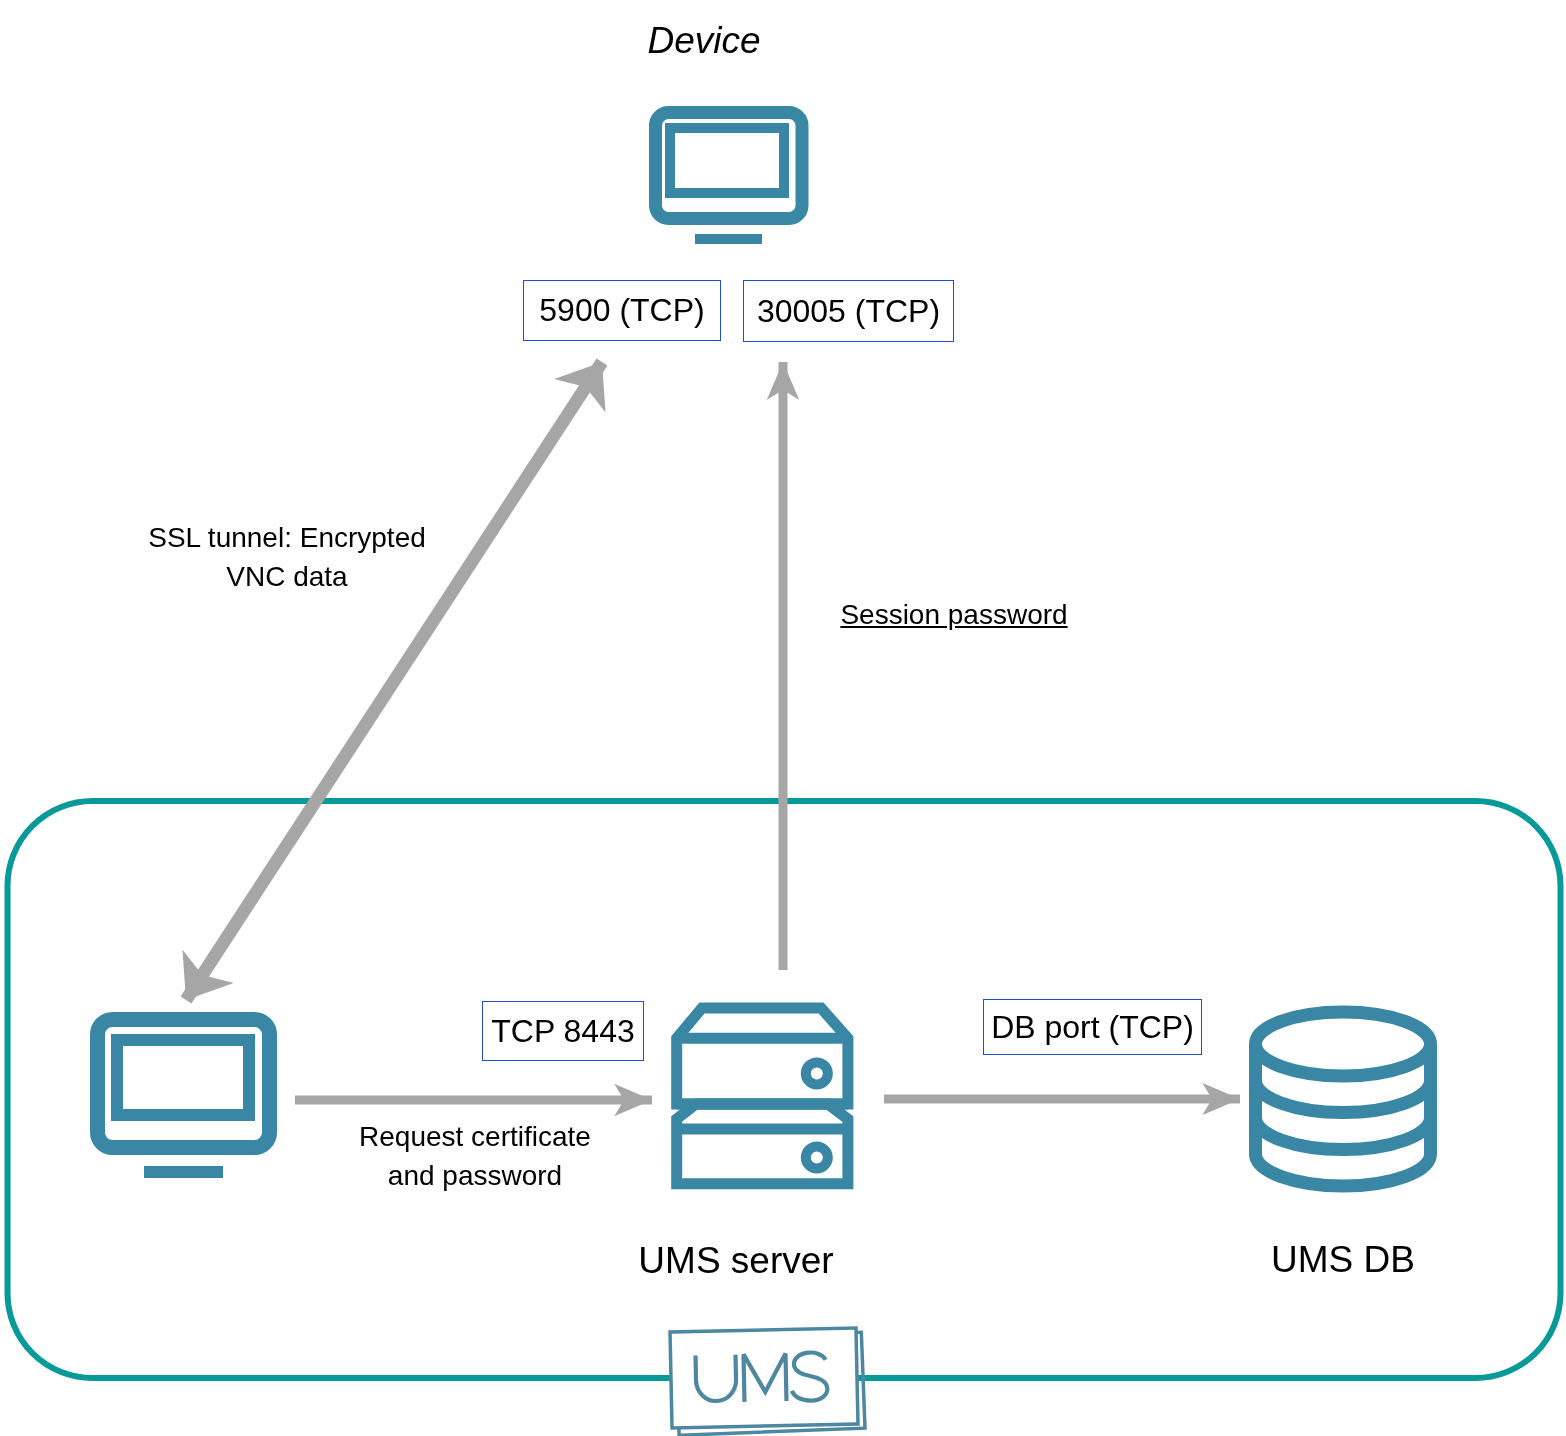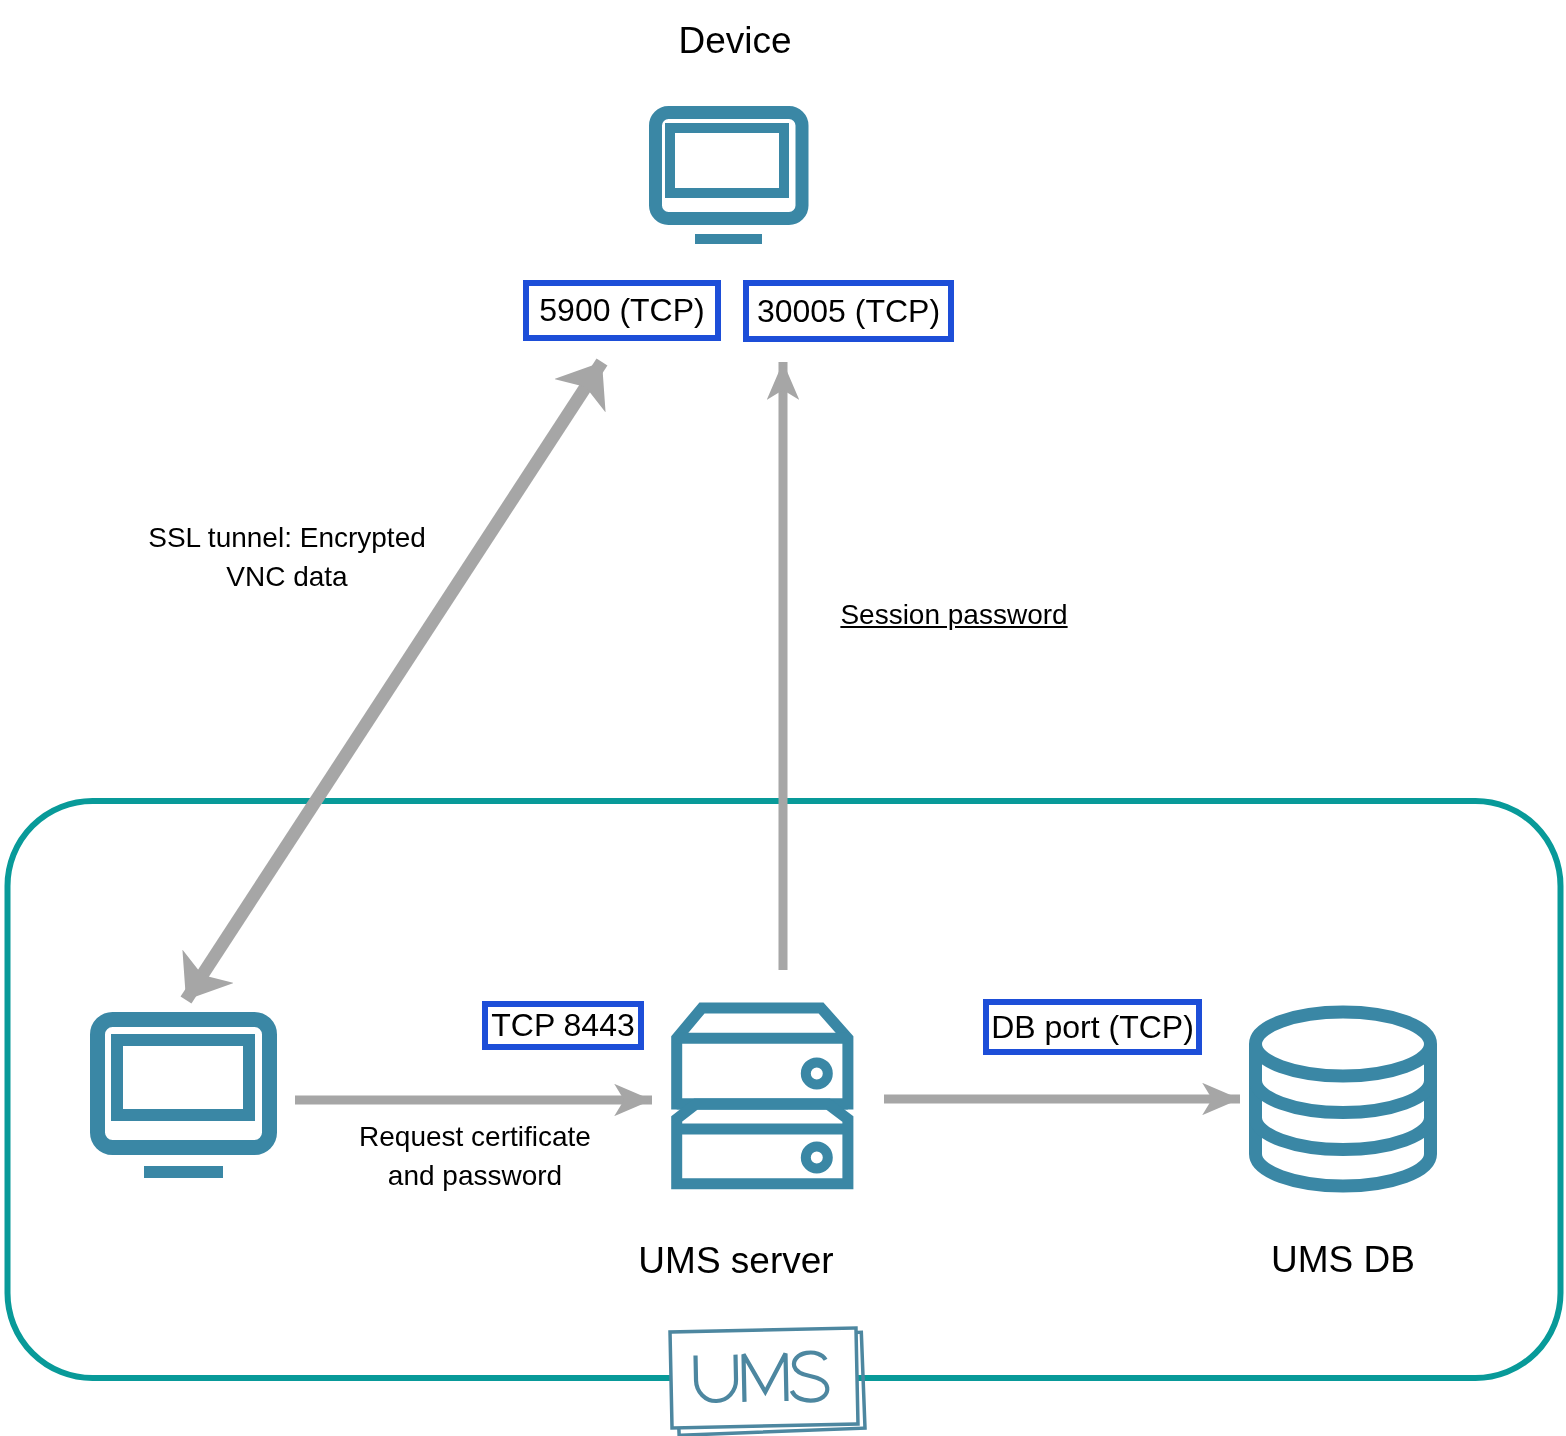--- a/index.html
+++ b/index.html
@@ -35,21 +35,21 @@
     font-size: 37px;
     line-height: 44px;
   }
   .annotation {
     font-size: 28px;
     line-height: 39px;
   }
   .port-box {
     position: absolute;
     box-sizing: border-box;
-    border: 6px solid #1d4ed8;
+    border: 1px solid #1d4ed8;
     background: #ffffff;
     display: flex;
     align-items: center;
     justify-content: center;
     font-size: 32px;
     color: #000000;
     white-space: nowrap;
   }
 </style>
 </head>
@@ -122,27 +122,27 @@
             C 798,1355.2 793,1361 794.5,1367
             C 796,1373 803,1375.5 810,1377
             C 818,1378.7 826,1381.5 827,1389
             C 828,1396.5 820,1401.8 810,1401.5
             C 801,1401.2 794,1397.5 791.5,1391.5"></path>
         </g>
       </g>
     </g>
   </svg>
 
-  <div class="label caption" style="left:735px; top:19px;">Device</div>
+  <div class="label caption" style="left:704px; top:19px;font-style:italic;">Device</div>
   <div class="label caption" style="left:736px; top:1239px;">UMS server</div>
   <div class="label caption" style="left:1343px; top:1238px;text-align:center;">UMS DB</div>
 
   <div class="port-box" style="left:523px; top:280px; width:198px; height:61px;">5900 (TCP)</div>
   <div class="port-box" style="left:743px; top:280px; width:211px; height:62px;">30005 (TCP)</div>
-  <div class="port-box" style="left:482px; top:1001px; width:162px; height:49px;">TCP 8443</div>
+  <div class="port-box" style="left:482px; top:1001px; width:162px; height:60px;">TCP 8443</div>
   <div class="port-box" style="left:983px; top:999px; width:219px; height:56px;">DB port (TCP)</div>
 
   <div class="label annotation" style="left:287px; top:518px;">SSL tunnel: Encrypted
 VNC data</div>
   <div class="label annotation" style="left:954px; top:595px;text-decoration:underline;">Session password</div>
   <div class="label annotation" style="left:475px; top:1117px;">Request certificate
 and password</div>
 
 </div>
 

